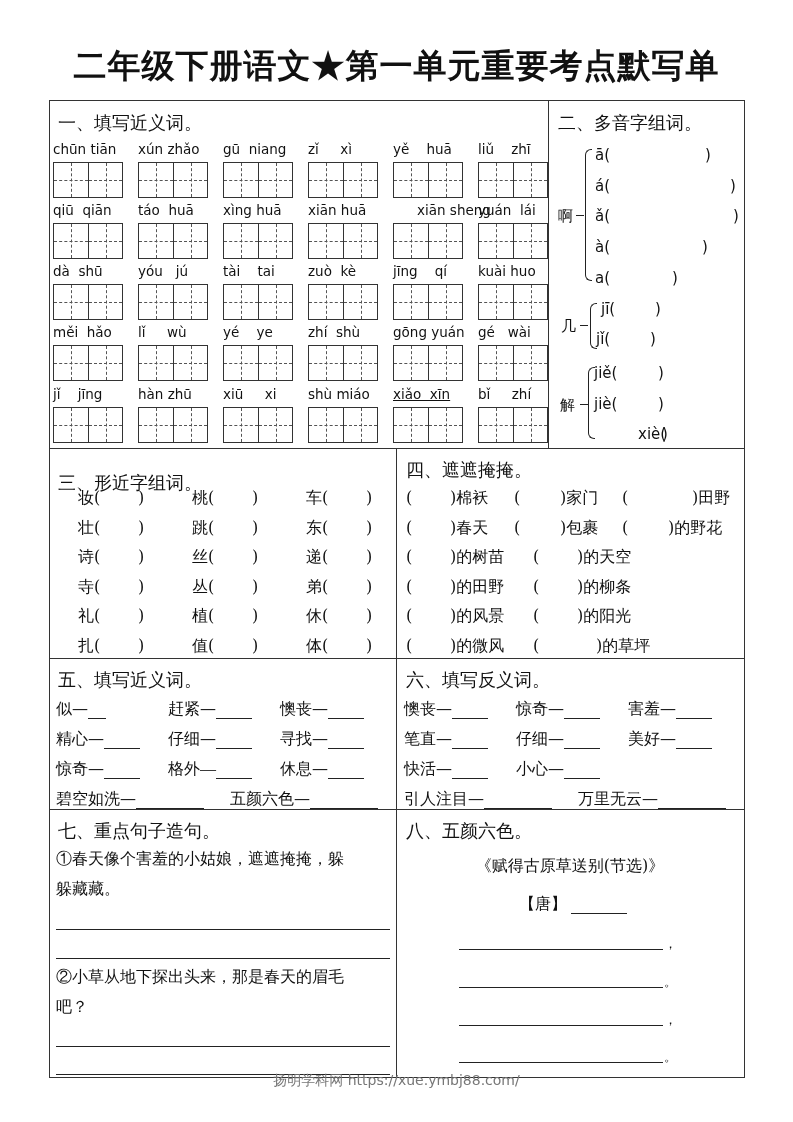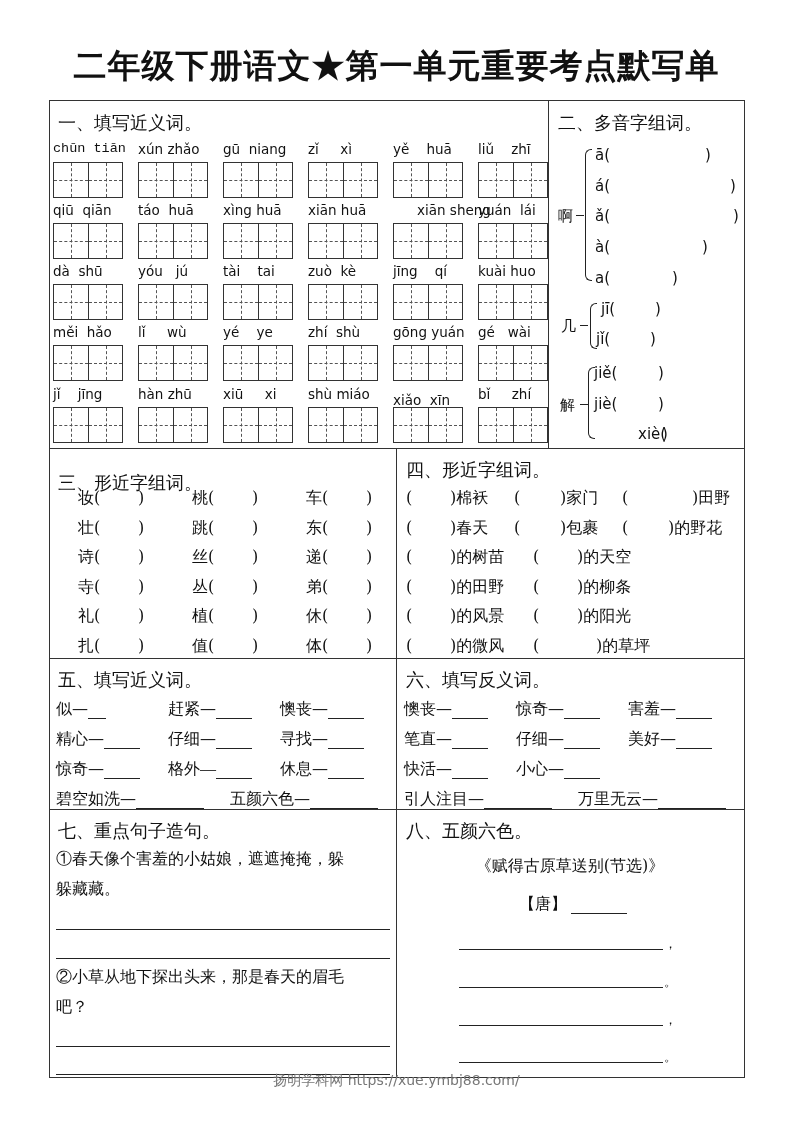--- a/index.html
+++ b/index.html
@@ -32,21 +32,21 @@
 
   <div class="box" style="left:0;top:347px;width:694px;border-top-width:1px;"></div>
   <div class="box" style="left:0;top:557px;width:694px;border-top-width:1px;"></div>
   <div class="box" style="left:0;top:708px;width:694px;border-top-width:1px;"></div>
 
   <div class="box" style="left:346px;top:347px;height:630px;border-left-width:1px;"></div>
 
   <div>
     <div class="sec-title" style="left:8px;top:10px;">一、填写近义词。</div>
     <div id="s1grid">
-        <div class="py" style="left: 3px; top: 40px; font-family: Liberation Mono, monospace;">chūn tiān</div>
+        <div class="py" style="left: 3px; top: 40px;">chūn tiān</div>
         <div class="grid" style="left: 3px; top: 61px;">
           <div class="cell"></div>
           <div class="cell"></div>
         </div>
         <div class="py" style="left: 88px; top: 40px;">xún zhǎo</div>
         <div class="grid" style="left: 88px; top: 61px;">
           <div class="cell"></div>
           <div class="cell"></div>
         </div>
         <div class="py" style="left: 173px; top: 40px;">gū  niang</div>
@@ -172,21 +172,21 @@
         <div class="py" style="left: 173px; top: 285px;">xiū     xi</div>
         <div class="grid" style="left: 173px; top: 306px;">
           <div class="cell"></div>
           <div class="cell"></div>
         </div>
         <div class="py" style="left: 258px; top: 285px;">shù miáo</div>
         <div class="grid" style="left: 258px; top: 306px;">
           <div class="cell"></div>
           <div class="cell"></div>
         </div>
-        <div class="py" style="left: 343px; top: 291px;">xiǎo  xīn</div>
+        <div class="py" style="left: 343px; top: 285px; text-decoration: underline;">xiǎo  xīn</div>
         <div class="grid" style="left: 343px; top: 306px;">
           <div class="cell"></div>
           <div class="cell"></div>
         </div>
         <div class="py" style="left: 428px; top: 285px;">bǐ     zhí</div>
         <div class="grid" style="left: 428px; top: 306px;">
           <div class="cell"></div>
           <div class="cell"></div>
         </div>
       </div>
@@ -264,21 +264,21 @@
         <div class="t" style="left: 28px; top: 534.5px;">扎(</div>
         <div class="t" style="left: 88px; top: 534.5px;">)</div>
         <div class="t" style="left: 142px; top: 534.5px;">值(</div>
         <div class="t" style="left: 202px; top: 534.5px;">)</div>
         <div class="t" style="left: 256px; top: 534.5px;">体(</div>
         <div class="t" style="left: 316px; top: 534.5px;">)</div>
       </div>
   </div>
 
   <div>
-    <div class="sec-title" style="left:356px;top:357px;">四、形近字组词。</div>
+    <div class="sec-title" style="left:356px;top:357px;">四、遮遮掩掩。</div>
     <div id="s4">
         <div class="t" style="left: 356px; top: 387px;">(</div>
         <div class="t" style="left: 400px; top: 387px;">)棉袄</div>
         <div class="t" style="left: 464px; top: 387px;">(</div>
         <div class="t" style="left: 510px; top: 387px;">)家门</div>
         <div class="t" style="left: 572px; top: 387px;">(</div>
         <div class="t" style="left: 618px; top: 387px; margin-left: 24px;">)田野</div>
         <div class="t" style="left: 356px; top: 416.5px;">(</div>
         <div class="t" style="left: 400px; top: 416.5px;">)春天</div>
         <div class="t" style="left: 464px; top: 416.5px;">(</div>

